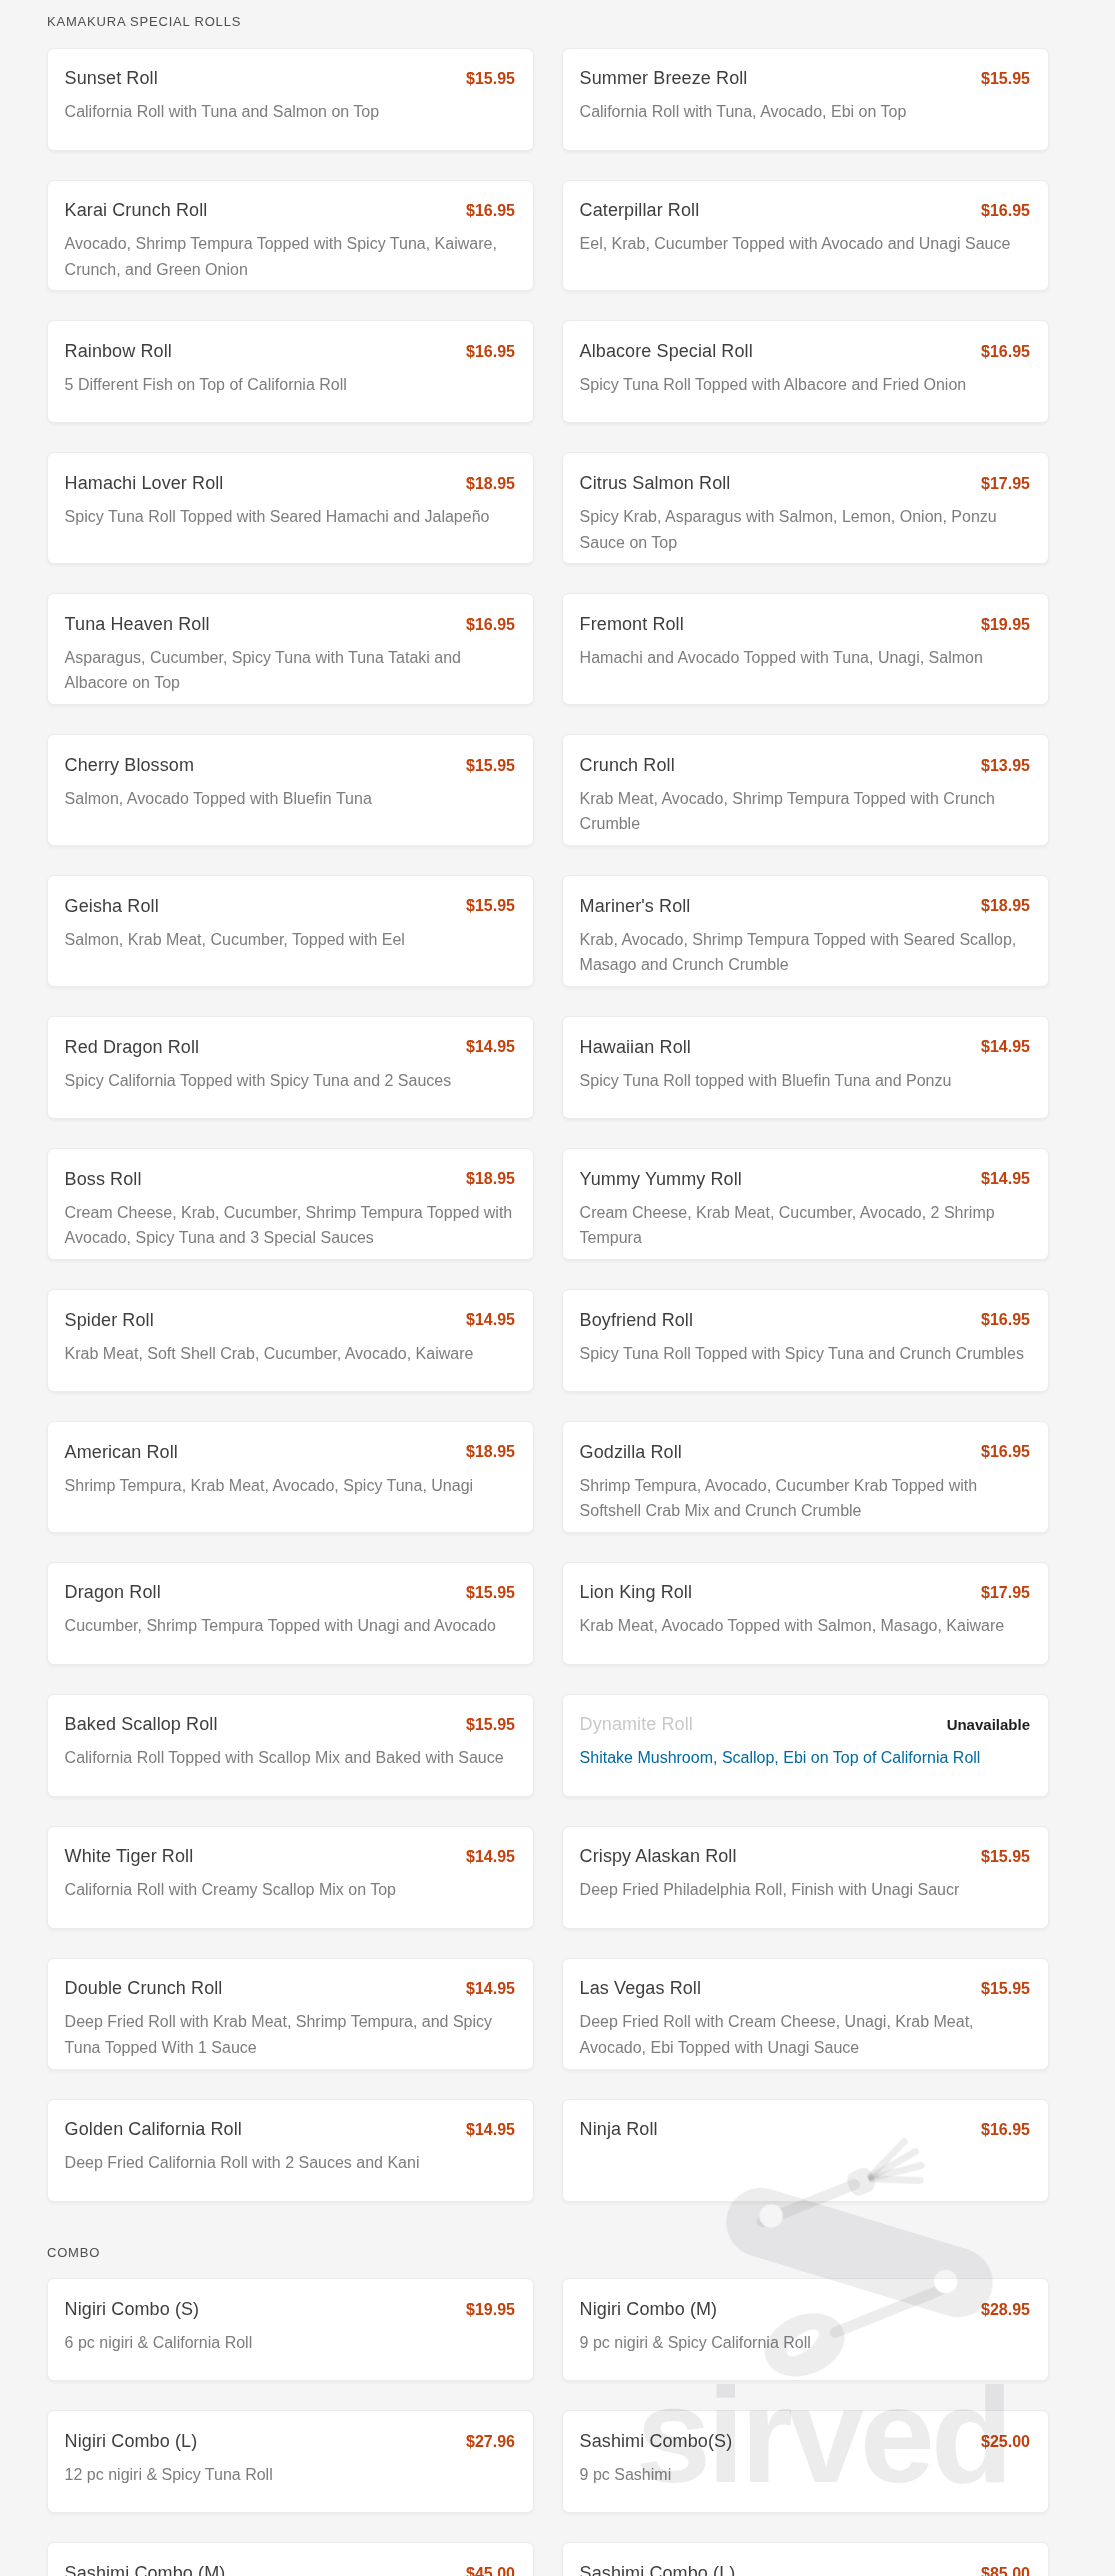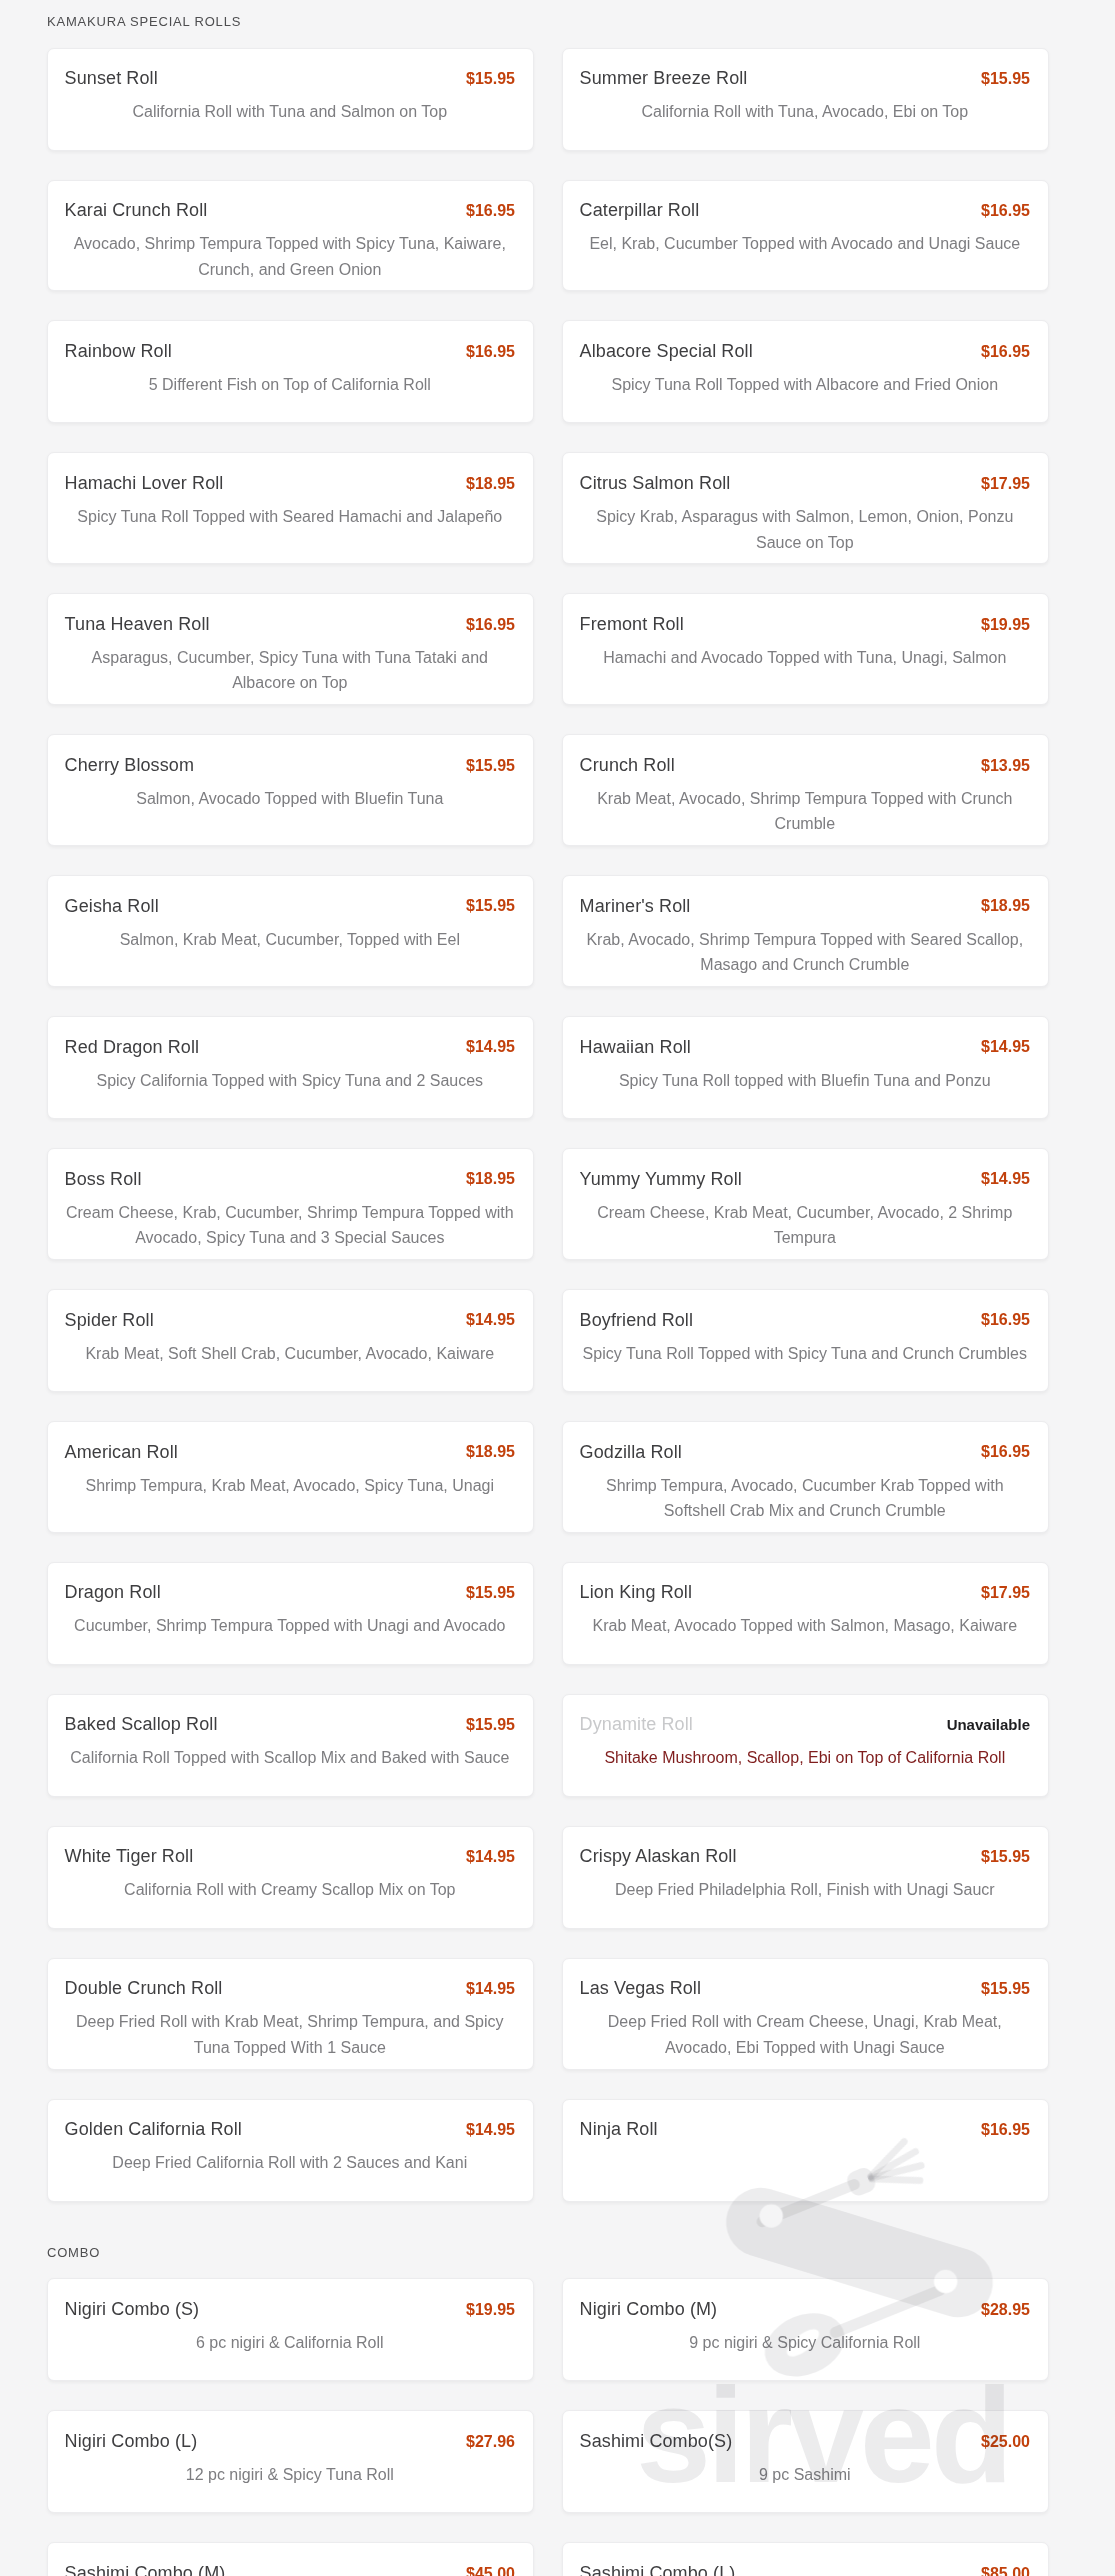--- a/index.html
+++ b/index.html
@@ -10,33 +10,33 @@
     -webkit-font-smoothing:antialiased;
   }
   .content{position:relative;margin:0 0 0 47px;width:1002px;padding-top:14px;}
   .section{margin:0;}
   .section + .section{margin-top:43px;}
   .section-title{
     margin:0;font-size:13px;line-height:16.6px;font-weight:500;
     color:#4e4e50;letter-spacing:0.8px;
   }
   .grid{
-    display:grid;grid-template-columns:1fr 1fr;gap:29px 28px;margin-top:17px;text-align:center;
+    display:grid;grid-template-columns:1fr 1fr;gap:29px 28px;margin-top:17px;
   }
   .card{
     background:#ffffff;border:0.7px solid #ececee;border-radius:7px;
     box-shadow:0 1.4px 3.4px rgba(0,0,0,0.045);
     padding:18.6px 18px 8.3px 16.6px;min-height:103px;box-sizing:border-box;
   }
   .name-row{display:flex;justify-content:space-between;align-items:flex-start;margin-bottom:9px;}
   .name{margin:0;font-size:18px;line-height:23px;font-weight:500;color:#3e3e40;letter-spacing:0.1px;}
   .price{font-size:16px;line-height:21.4px;font-weight:700;color:#c2410c;white-space:nowrap;margin-left:16.6px;padding-top:0.7px;}
   .desc{margin:0;font-size:16px;line-height:25.5px;color:#7d7d80;}
   .card.unavailable .name{color:#c8c9cb;}
-  .card.unavailable .desc{color:#7f1d1d;}
+  .card.unavailable .desc{color:#0369a1;}
   .card.unavailable .price{font-size:15px;color:#1e1e20;}
   
   .watermark{position:absolute;left:0;top:0;width:1004px;height:2576px;z-index:5;pointer-events:none;}
   .wm-icon{position:absolute;left:704px;top:2125px;}
   .wm-text{
     position:absolute;left:636px;top:2368px;
     font-size:135px;line-height:135px;font-weight:700;letter-spacing:-4.1px;
     color:rgba(40,40,45,0.085);
   }
 </style>

